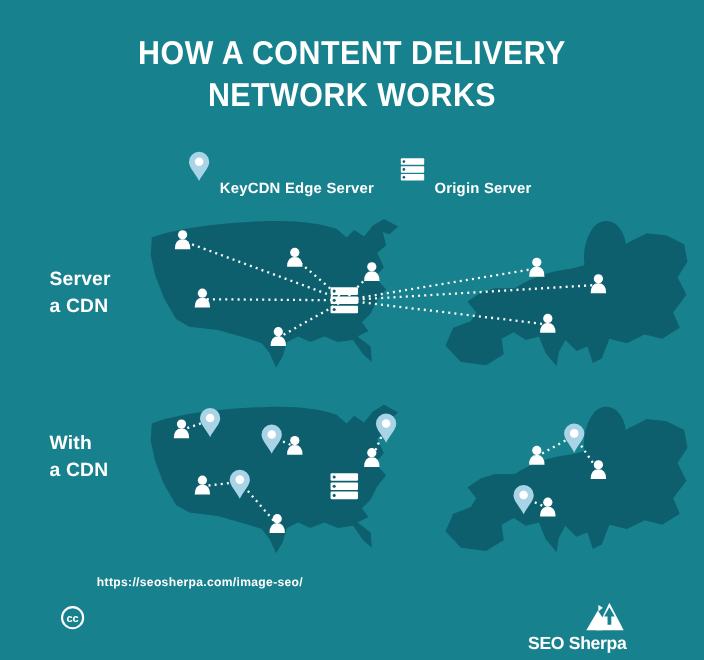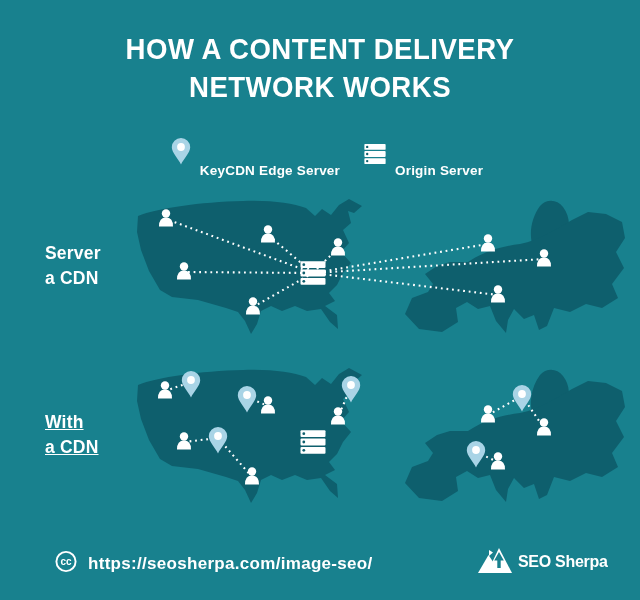--- a/index.html
+++ b/index.html
@@ -22,27 +22,27 @@
     display:flex;align-items:center;justify-content:center;
     color:#FFFFFF;font-size:13.5px;font-weight:bold;letter-spacing:.2px;
   }
   .legend .lbl{margin-left:7px;margin-top:33px;}
   .legend .spacer{width:22px;}
   .rowlabel{
     position:absolute;left:45px;color:#FFFFFF;
     font-size:17.5px;font-weight:bold;line-height:25px;letter-spacing:.2px;
   }
   .rowlabel.r1{top:241px;}
-  .rowlabel.r2{top:410px;text-decoration:underline;}
+  .rowlabel.r2{top:390px;}
   .cc{position:absolute;left:53px;top:549px;}
   .url{
-    position:absolute;left:88px;top:554px;color:#FFFFFF;
-    font-size:17px;font-weight:bold;letter-spacing:.3px;text-decoration:none;text-align:center;
+    position:absolute;left:88px;top:524px;color:#FFFFFF;
+    font-size:11px;font-weight:bold;letter-spacing:.3px;text-decoration:none;text-align:center;
   }
-  .brand{position:absolute;left:476px;top:541px;display:flex;align-items:flex-end;color:#FFFFFF;}
+  .brand{position:absolute;left:476px;top:541px;display:flex;align-items:flex-end;color:#FFFFFF;flex-direction:column;}
   .brand-name{font-size:16px;font-weight:bold;letter-spacing:-.3px;margin-left:4px;margin-bottom:6px;white-space:nowrap;}
 </style>
 </head>
 <body>
 
 <div class="stage">
 
   <svg id="diagram" width="640" height="600" viewBox="0 0 640 600" xmlns="http://www.w3.org/2000/svg" xmlns:xlink="http://www.w3.org/1999/xlink">
     <defs>
       <path id="map-usa" d="M138,216 C158,208 200,202 243,201 C270,200 292,203 306,208

